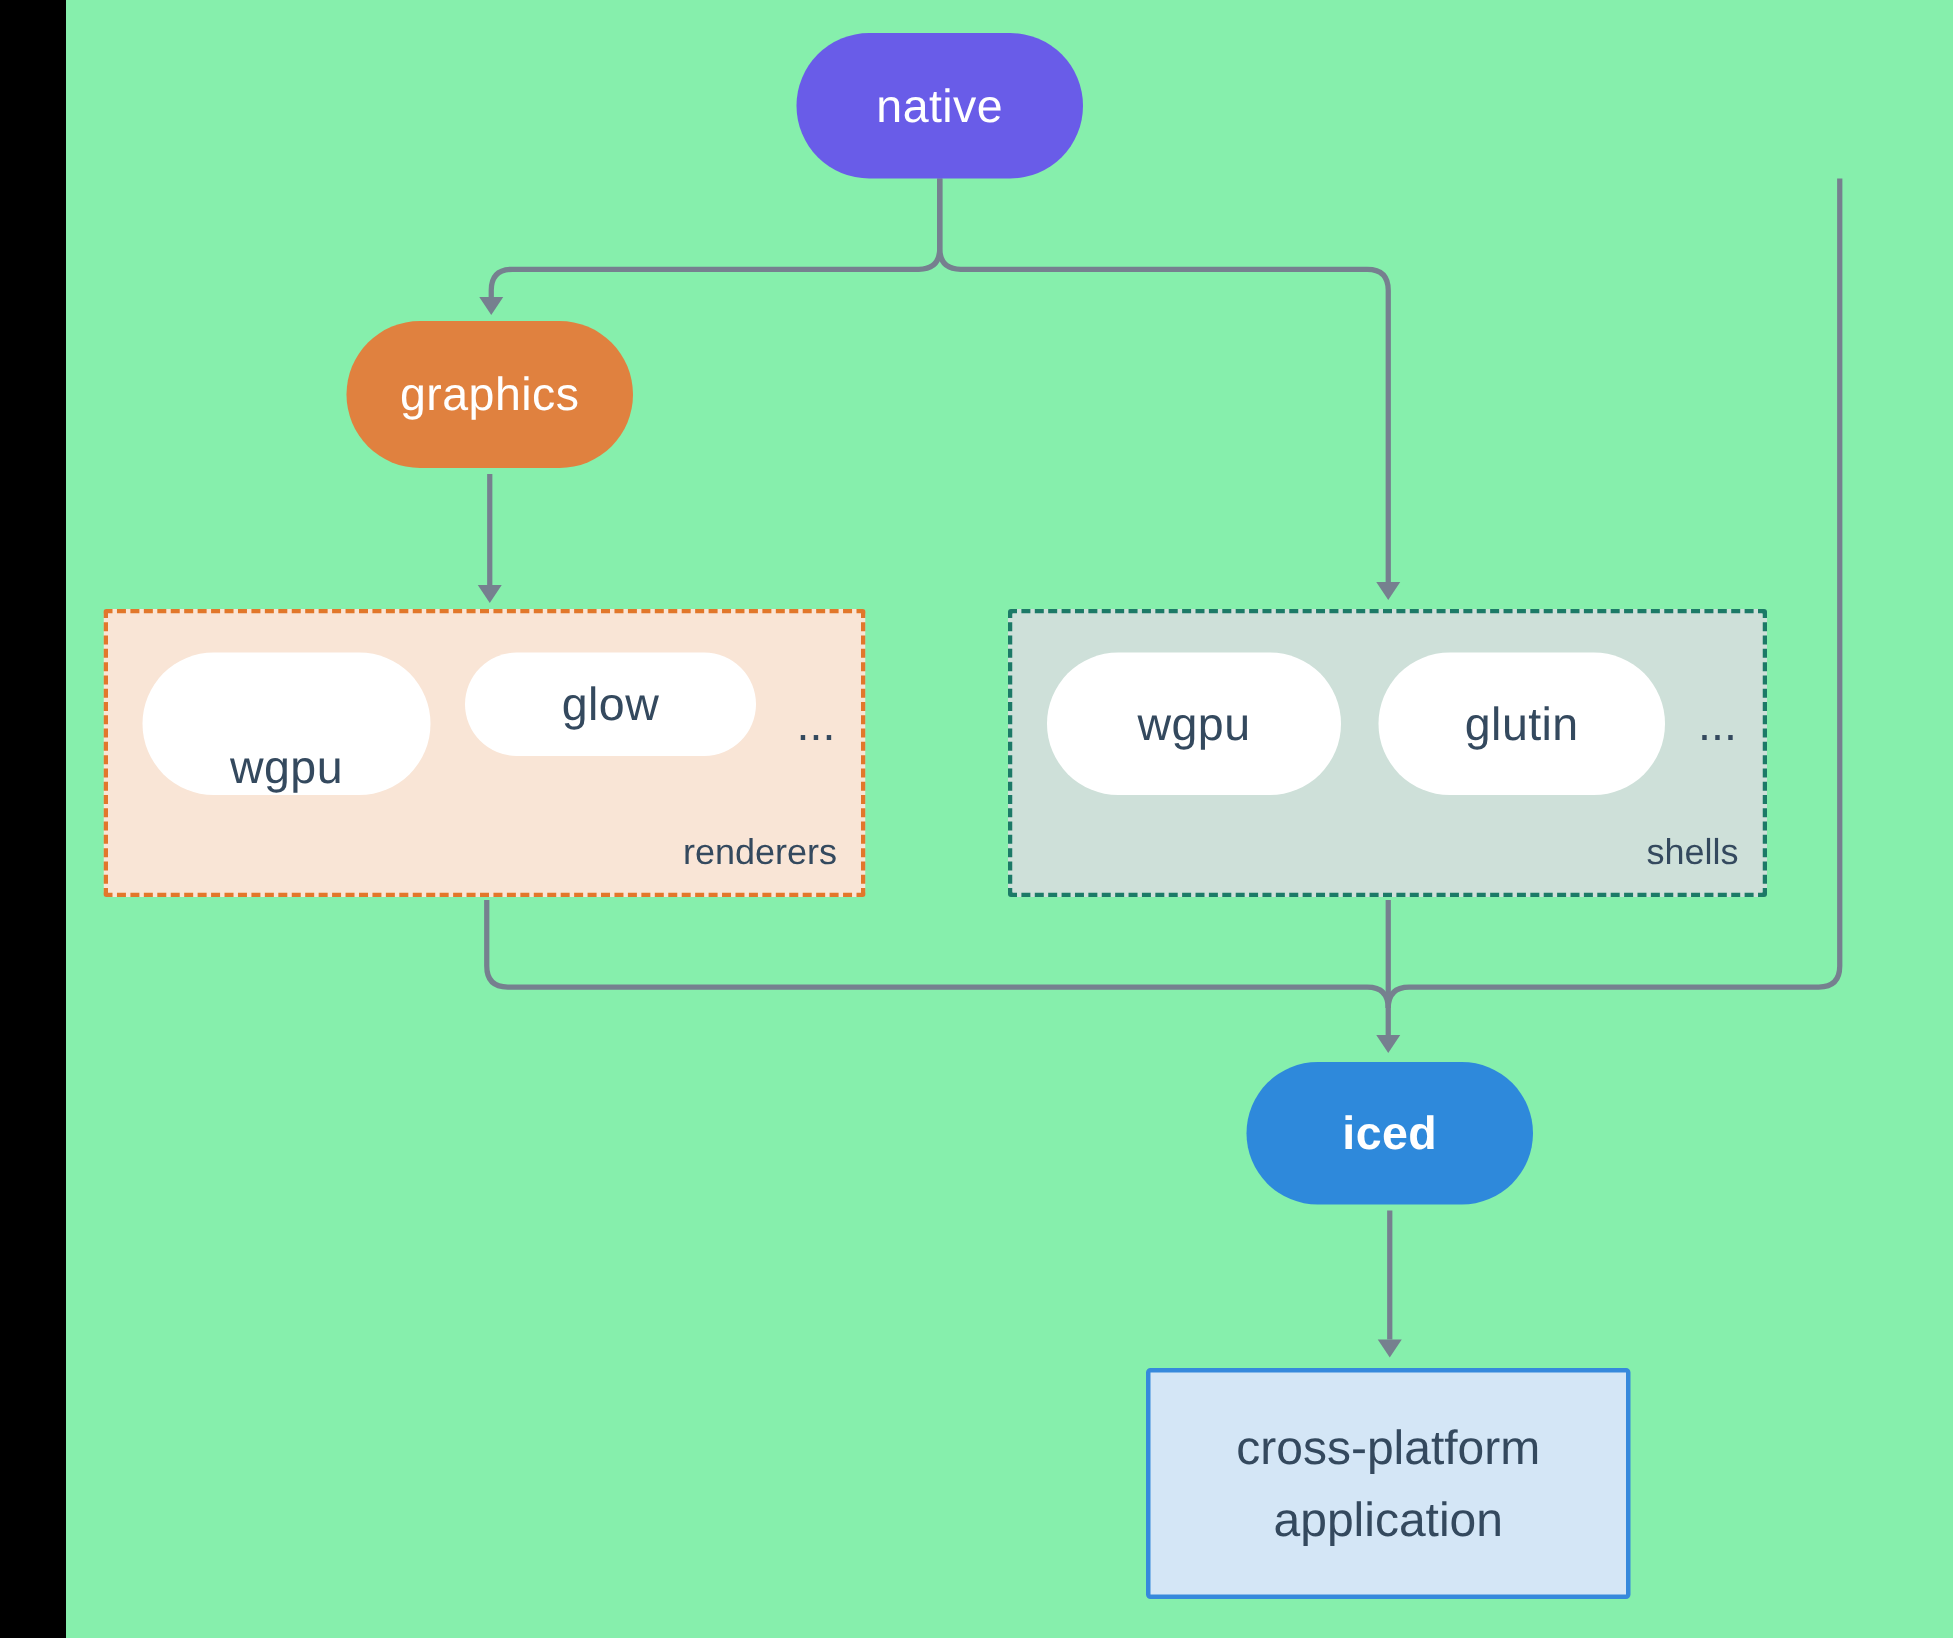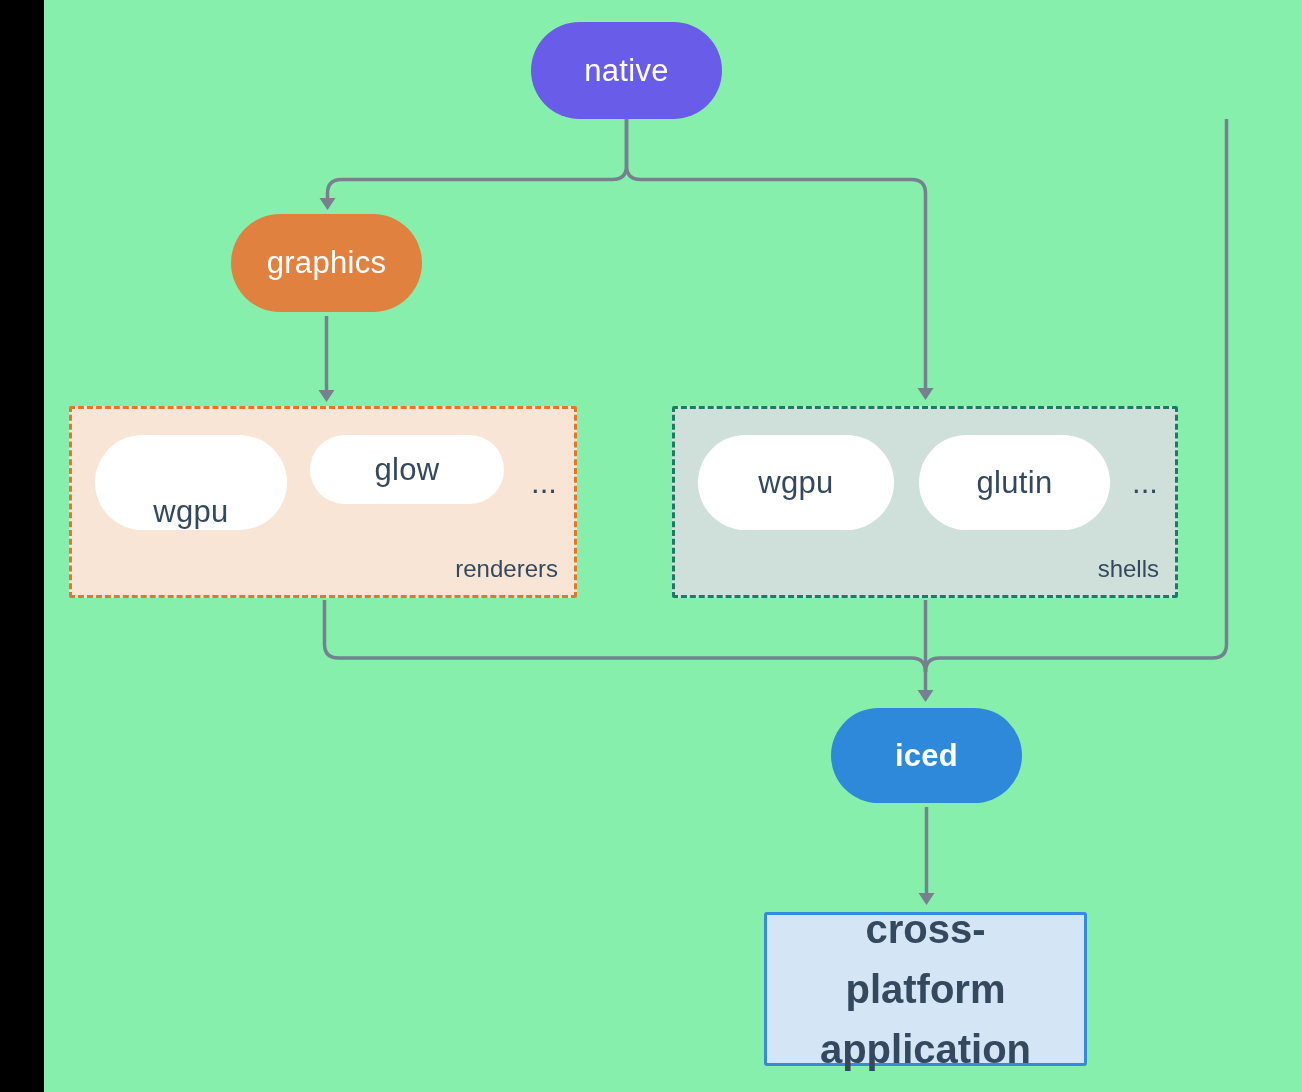--- a/index.html
+++ b/index.html
@@ -79,24 +79,23 @@
     position: absolute;
     box-sizing: border-box;
     background: #D4E6F6;
     border: 3px solid #3689DC;
     border-radius: 3px;
     display: flex;
     align-items: center;
     justify-content: center;
     text-align: center;
     color: #34495E;
-    font-size: 40px;
+    font-size: 32px;
     line-height: 1.5;
     padding: 10px 20px;
-    font-weight: bold;
   }
 </style>
 </head>
 <body>
 
 <div class="canvas">
 
   <svg class="edges" viewBox="0 0 1302 1092">
 
     <path d="M 582.5 119 L 582.5 165.5 Q 582.5 179.5 568.5 179.5 L 297.5 179.5 Q 283.5 179.5 283.5 193.5 L 283.5 198"></path>

